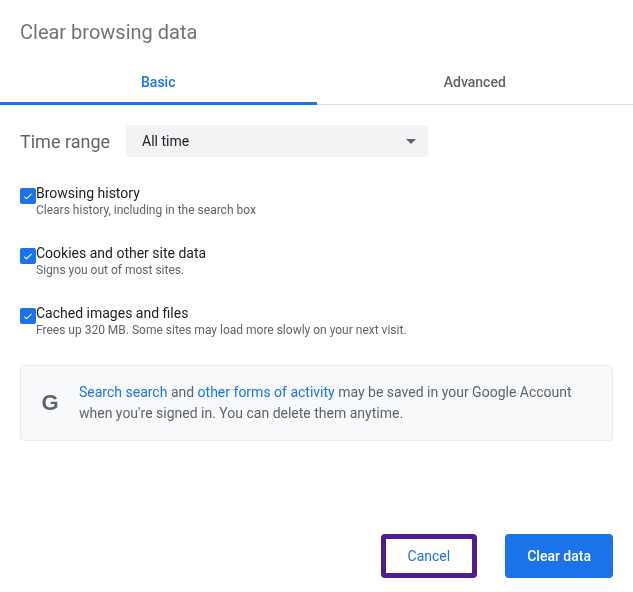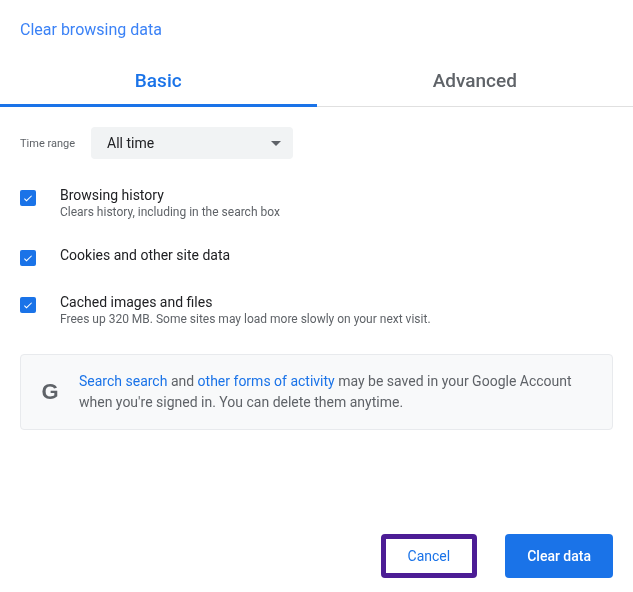--- a/index.html
+++ b/index.html
@@ -5,34 +5,34 @@
     * { box-sizing: border-box; margin: 0; padding: 0; }
     body {
       font-family: "Segoe UI", Roboto, Arial, sans-serif;
       width: 633px;
       height: 592px;
       background: #fff;
       color: #202124;
       position: relative;
     }
     .dialog-title {
-      font-size: 16px;
+      font-size: 20px;
       font-weight: 400;
       padding: 20px 20px 18px 20px;
-      color: #3b82f6;
+      color: #737373;
     }
     .tabs {
       display: flex;
       border-bottom: 1px solid #e0e0e0;
     }
     .tab {
       flex: 1;
       text-align: center;
       padding: 12px 0 14px 0;
-      font-size: 19px;
+      font-size: 14px;
       font-weight: 500;
       color: #5f6368;
       cursor: pointer;
       position: relative;
     }
     .tab.active {
       color: #1a73e8;
     }
     .tab.active::after {
       content: "";
@@ -46,46 +46,45 @@
     .content {
       padding: 20px;
     }
     .time-row {
       display: flex;
       align-items: center;
       gap: 16px;
       margin-bottom: 28px;
     }
     .time-label {
-      font-size: 11px;
+      font-size: 18px;
       color: #5f6368;
     }
     .select {
       display: flex;
       align-items: center;
       justify-content: space-between;
       background: #f1f3f4;
       border-radius: 4px;
       padding: 8px 12px 8px 16px;
-      width: 202px;
+      width: 302px;
       cursor: pointer;
       font-size: 14px;
       color: #202124;
     }
     .select .arrow {
       width: 0;
       height: 0;
       border-left: 5px solid transparent;
       border-right: 5px solid transparent;
       border-top: 5px solid #5f6368;
     }
     .option-row {
       display: flex;
       align-items: flex-start;
-      gap: 24px;
       margin-bottom: 28px;
     }
     .checkbox {
       width: 16px;
       height: 16px;
       background: #1a73e8;
       border-radius: 2px;
       display: flex;
       align-items: center;
       justify-content: center;
@@ -194,20 +193,21 @@
   </div>
 
   <div class="option-row">
     <div class="checkbox">
       <svg viewBox="0 0 24 24">
           <path fill="#fff" d="M9 16.2l-3.5-3.5L4 14.2l5 5 11-11-1.4-1.4z"></path>
         </svg>
     </div>
     <div class="option-text">
       <div class="title">Cookies and other site data</div>
+      <div class="desc">Signs you out of most sites.</div>
     </div>
   </div>
 
   <div class="option-row">
     <div class="checkbox">
       <svg viewBox="0 0 24 24">
           <path fill="#fff" d="M9 16.2l-3.5-3.5L4 14.2l5 5 11-11-1.4-1.4z"></path>
         </svg>
     </div>
     <div class="option-text">

